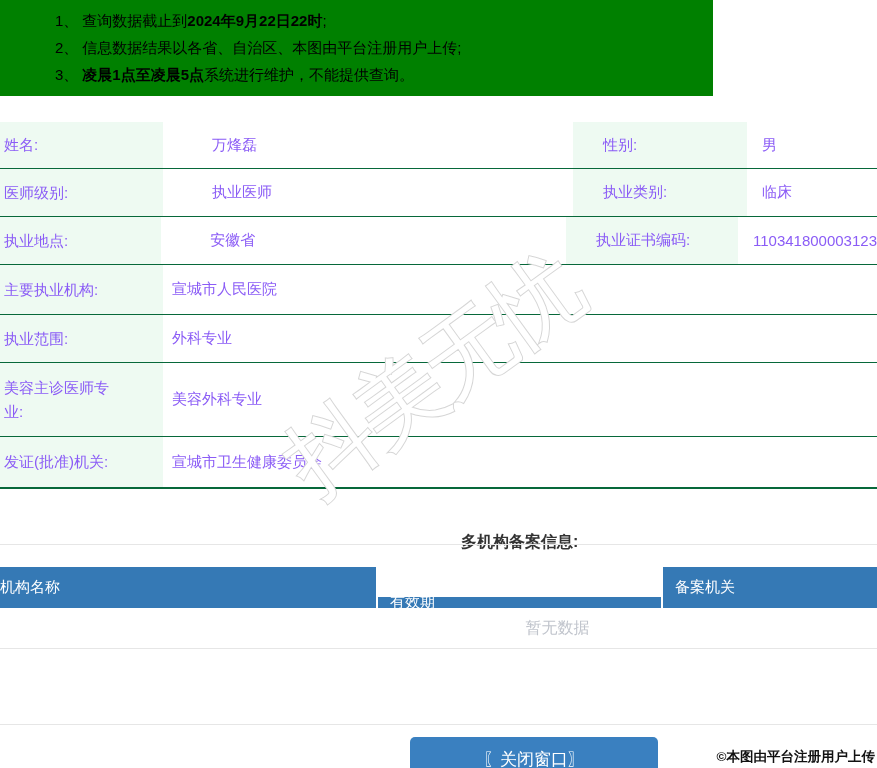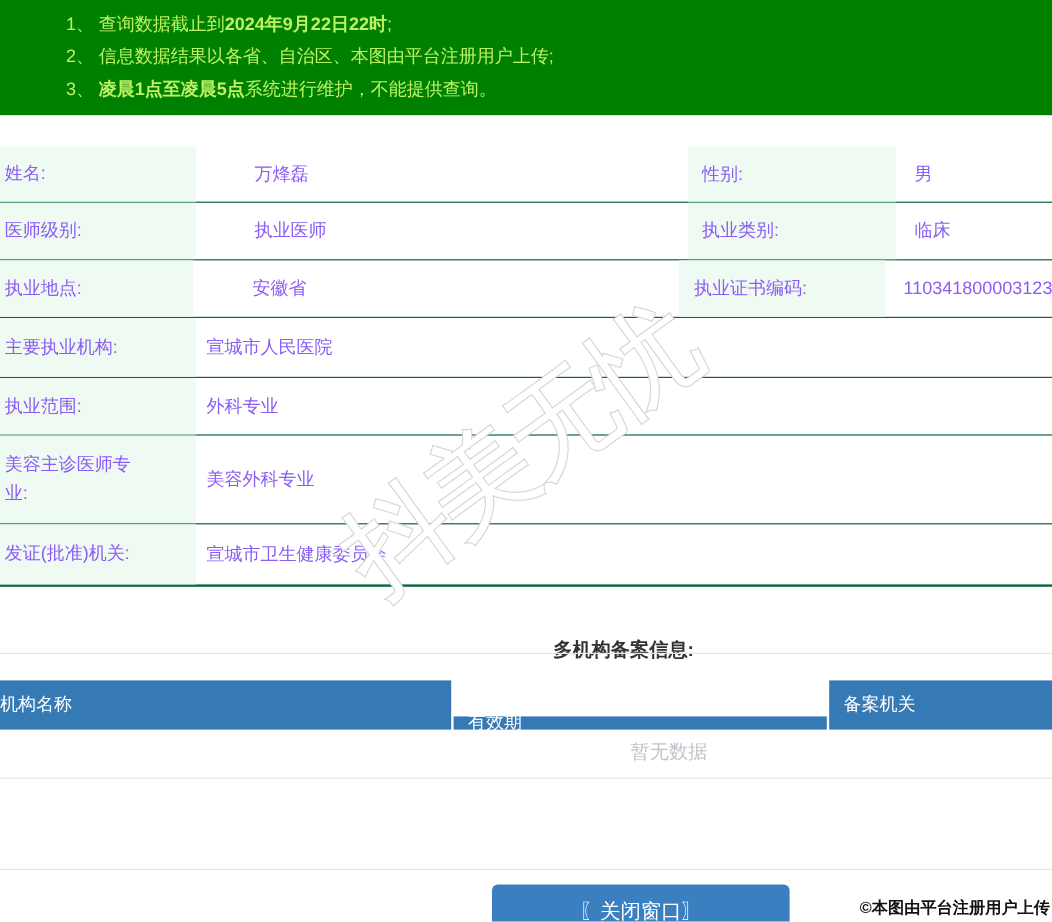--- a/index.html
+++ b/index.html
@@ -5,41 +5,41 @@
   html,body{margin:0;padding:0;}
   body{
     width:877px;height:768px;overflow:hidden;background:#fff;
     font-family:"Liberation Sans","DejaVu Sans",sans-serif;
     color:#333;
   }
   .page{position:relative;width:877px;height:768px;overflow:hidden;}
 
   
   .notice{
-    position:absolute;top:0;left:0;width:877px;height:96px;
+    position:absolute;top:0;left:0;width:713px;height:96px;
     background:var(--header_green,#008000);
-    color:#bef264;box-sizing:border-box;
+    color:#000000;box-sizing:border-box;
     padding:7px 10px 0 55px;
     font-size:15px;line-height:27px;
   }
   .notice-line{white-space:nowrap;}
   .notice-line b{font-weight:700;}
   .notice-num{margin-right:4px;}
 
   
   .info-table{position:absolute;top:122px;left:0;width:877px;}
   .irow{
     display:flex;box-sizing:border-box;
     border-bottom:1px solid var(--row_border_green,#07683a);
   }
   .irow.last{border-bottom-width:2px;}
   .cell{display:flex;align-items:center;box-sizing:border-box;font-size:15px;color:#8b5cf6;}
   .lbl1{width:163px;background:var(--label_bg_mint,#eefaf2);padding:4px 44px 4px 4px;line-height:24px;}
   .val1{width:370px;padding-left:9px;margin-left:40px;}
-  .lbl2{width:174px;background:var(--label_bg_mint,#eefaf2);padding-left:12px;}
+  .lbl2{width:174px;background:var(--label_bg_mint,#eefaf2);padding-left:30px;}
   .val2{flex:1;padding-left:15px;}
   .valfull{flex:1;padding-left:9px;}
 
   
   .section-title{
     position:absolute;top:506px;left:461px;
     font-size:16px;font-weight:700;color:#333;white-space:nowrap;margin-top:26px;
   }
   .divider{position:absolute;left:0;width:877px;border-top:1px solid #e6e6e6;height:0;}
   .div1{top:544px;}
@@ -47,21 +47,21 @@
   .div3{top:724px;}
 
   
   .rec-head{position:absolute;top:567px;left:0;width:877px;height:41px;display:flex;}
   .rec-cell{
     background:var(--table_header_blue,#3579b5);color:#fff;
     display:flex;align-items:center;box-sizing:border-box;
     font-size:15px;
   }
   .rc1{width:376px;margin-right:2px;padding-left:0;}
-  .rc2{width:311px;margin-right:2px;padding-left:12px;margin-top:30px;}
+  .rc2{width:283px;margin-right:2px;padding-left:12px;margin-top:30px;}
   .rc3{flex:1;padding-left:12px;}
   .rec-empty{
     position:absolute;top:608px;left:0;width:877px;height:40px;
     line-height:40px;text-align:center;
     color:var(--empty_text_gray,#c0c4cc);font-size:16px;
     padding-left:190px;box-sizing:border-box;margin-left:24px;
   }
 
   
   .close-btn{

